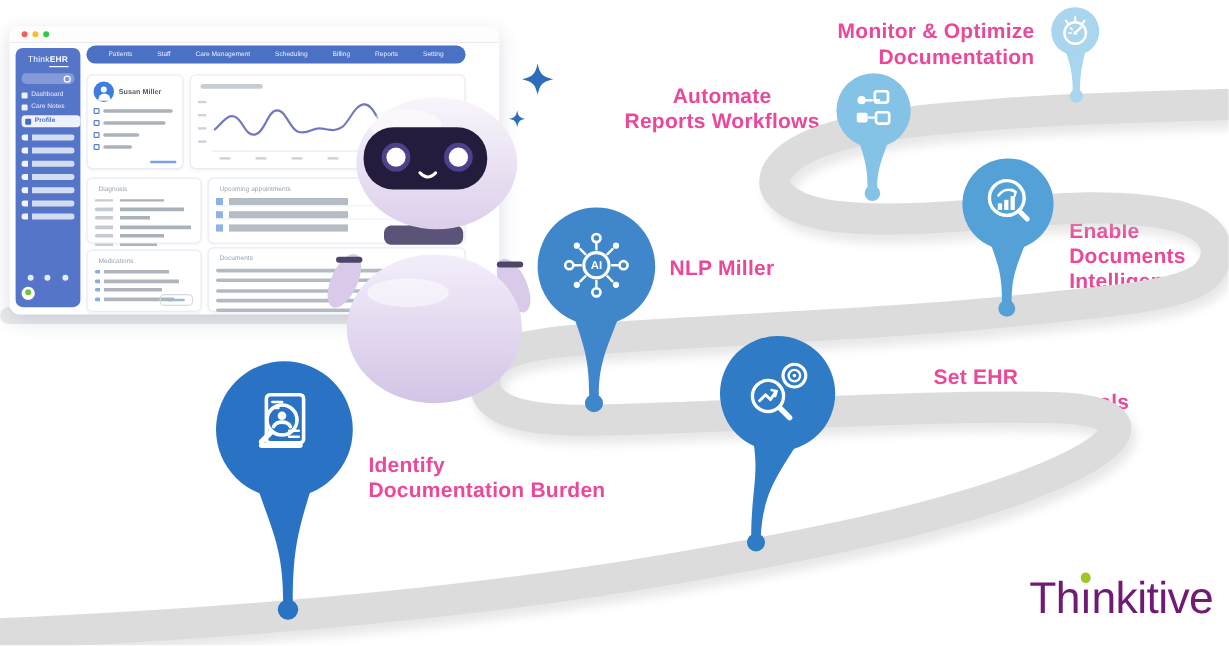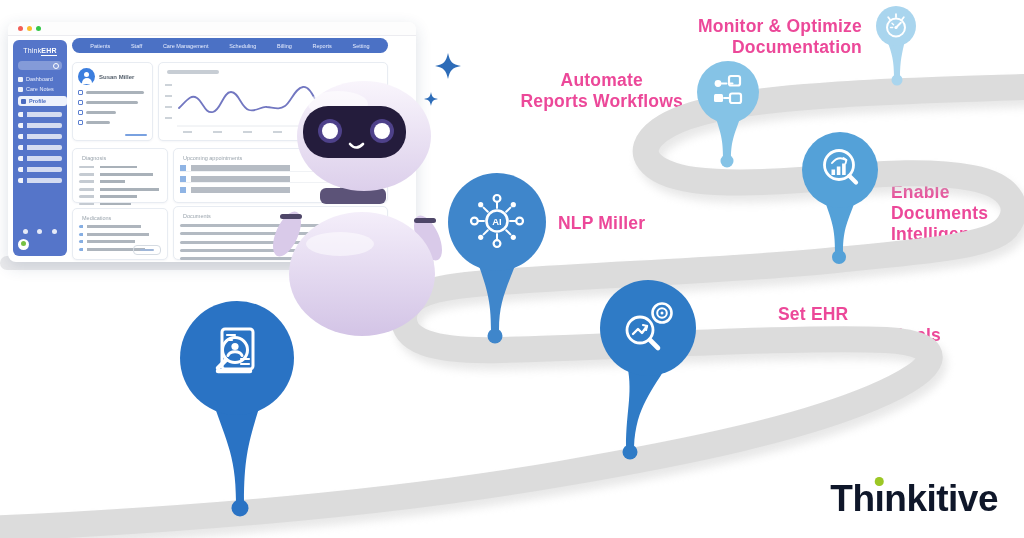--- a/index.html
+++ b/index.html
@@ -11,21 +11,21 @@
   .mlabel{position:absolute;color:#ec4899;font-weight:700;font-size:17.5px;line-height:21px;letter-spacing:.2px;}
   .mlabel span{display:block;}
   .m1{left:307px;top:377px;}
   .m2{left:558px;top:213px;}
   .m3{left:734px;top:304px;margin-left:44px;}
   .m4{right:341px;top:70px;text-align:center;margin-left:12px;}
   .m5{right:162px;top:16px;text-align:right;}
   .m6{left:891px;top:182px;}
 
   
-  .brand{position:absolute;right:26px;bottom:18px;font-size:37px;font-weight:700;color:#0f172a;letter-spacing:-.5px;}
+  .brand{position:absolute;right:13px;bottom:18px;font-size:37px;font-weight:400;color:#701a75;letter-spacing:-.5px;}
   .brand .idot{position:relative;display:inline-block;}
   .brand .idot::before{content:'';position:absolute;left:50%;transform:translateX(-50%);top:-1px;
       width:8.5px;height:8.5px;border-radius:50%;background:#9cc725;}
 
   
   .win{position:absolute;left:8px;top:22px;width:408px;height:240px;background:#fff;border-radius:8px;
        box-shadow:0 5px 16px rgba(40,60,100,.16);z-index:3;}
   .deskband{position:absolute;left:0px;top:256px;width:434px;height:14px;background:#eaeaec;border-radius:7px;z-index:2;}
   .titlebar{height:13px;border-bottom:1px solid #ececf0;display:flex;align-items:center;gap:4px;padding-left:10px;
             border-radius:8px 8px 0 0;background:#fdfdfd;}
@@ -376,20 +376,24 @@
       <g transform="translate(896,26)" stroke="#fff" fill="none" stroke-linecap="round">
         <circle cy="1.5" r="9" stroke-width="2"></circle>
         <path d="M0 1.5 L4.8 -3.2" stroke-width="2"></path>
         <circle cy="1.5" r="1.6" fill="#fff" stroke="none"></circle>
         <path d="M-5.5 1.5 h2.2 M-4 -2.8 l1.6 1.5" stroke-width="1.4"></path>
         <path d="M-6 -6.5 L-7.8 -8.8 M0 -9 V-11.8 M6 -6.5 L7.8 -8.8" stroke-width="1.8"></path>
       </g>
     </g>
   </svg>
 
+  <div class="mlabel m1">
+    <span>Identify</span>
+    <span>Documentation Burden</span>
+  </div>
   <div class="mlabel m2">
     <span>NLP Miller</span>
   </div>
   <div class="mlabel m3">
     <span>Set EHR</span>
     <span>Optimization Goals</span>
   </div>
   <div class="mlabel m4">
     <span>Automate</span>
     <span>Reports Workflows</span>

